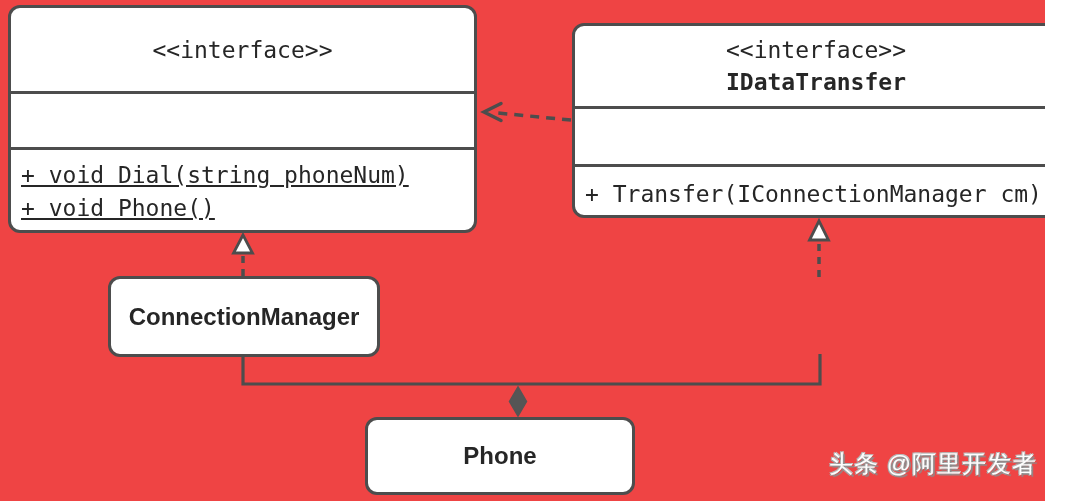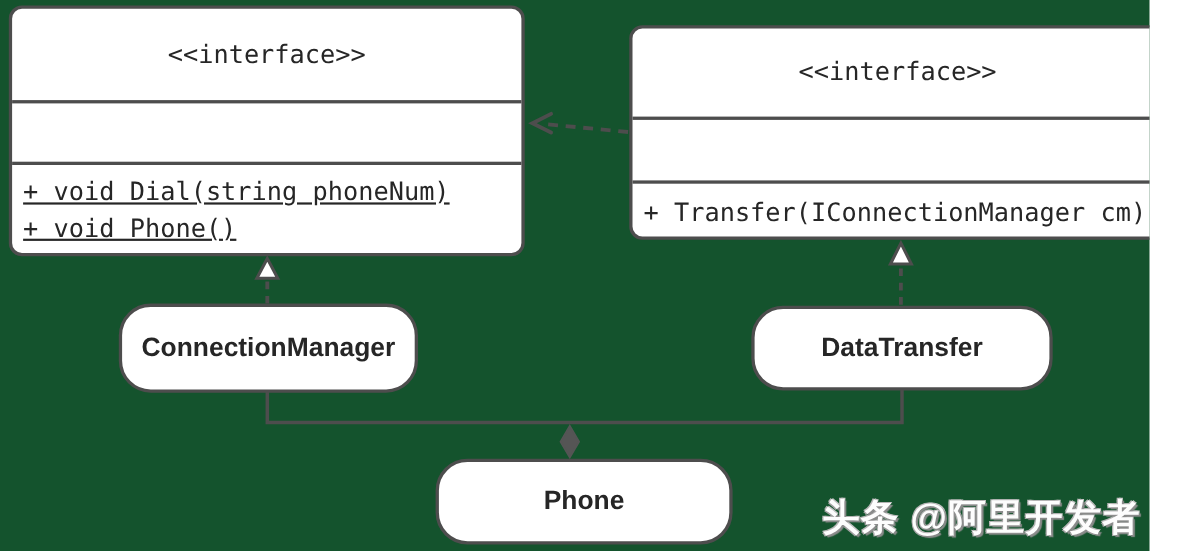--- a/index.html
+++ b/index.html
@@ -1,20 +1,20 @@
 <!DOCTYPE html>
 <html><head>
 <meta charset="utf-8">
 <style>
   html, body { margin: 0; padding: 0; background: #ffffff; }
   .canvas {
     position: relative;
     width: 1045px;
     height: 501px;
-    background: #14532d;
+    background: #ef4444;
     font-family: "DejaVu Sans Mono", monospace;
     overflow: hidden;
   }
   svg.connectors {
     position: absolute;
     left: 0; top: 0;
     width: 1080px; height: 501px;
   }
 
   
@@ -56,42 +56,42 @@
   #box-idatatransfer { left: 572px; top: 23px; width: 488px; height: 195px; }
   #box-idatatransfer .box-header { height: 80px; }
   #box-idatatransfer .box-fields { height: 55px; }
   #box-idatatransfer .box-methods { flex: 1; padding-top: 11px; }
 
   
   .class-box {
     position: absolute;
     box-sizing: border-box;
     border: 3.5px solid #4d4d4d;
-    border-radius: 29px;
+    border-radius: 12px;
     background: #ffffff;
     display: flex;
     align-items: center;
     justify-content: center;
     font-family: "Liberation Sans", sans-serif;
     font-weight: bold;
     font-size: 24px;
     color: #262626;
   }
   #box-connectionmanager { left: 108px; top: 276px; width: 272px; height: 81px; }
   #box-datatransfer      { left: 683px; top: 278px; width: 274px; height: 77px; }
-  #box-phone             { left: 396px; top: 417px; width: 270px; height: 78px; }
+  #box-phone             { left: 365px; top: 417px; width: 270px; height: 78px; }
 
   
   .watermark {
     position: absolute;
     right: 8px;
     top: 448px;
     font-family: "Liberation Sans", sans-serif;
-    font-weight: bold;
-    font-size: 34px;
+    font-weight: normal;
+    font-size: 24px;
     color: #fdfdfd;
     text-shadow:
       2px 2px 1px #8c8c8c,
       -1px -1px 0 #b5b5b5,
       1px -1px 0 #c4c4c4,
       -1px 1px 0 #a5a5a5;
     letter-spacing: 1px;
   }
 </style>
 </head>
@@ -132,31 +132,29 @@
     <div class="box-fields"></div>
     <div class="box-methods">
       <div class="method-line">+ void Dial(string phoneNum)</div>
       <div class="method-line">+ void Phone()</div>
     </div>
   </div>
 
   <div class="uml-box" id="box-idatatransfer">
     <div class="box-header">
       <div class="stereotype">&lt;&lt;interface&gt;&gt;</div>
+      <div class="iface-name">IDataTransfer</div>
     </div>
     <div class="box-fields"></div>
     <div class="box-methods">
       <div class="method-line">+ Transfer(IConnectionManager cm)</div>
     </div>
   </div>
 
   <div class="class-box" id="box-connectionmanager">
     <span>ConnectionManager</span>
   </div>
-  <div class="class-box" id="box-datatransfer">
-    <span>DataTransfer</span>
-  </div>
   <div class="class-box" id="box-phone">
     <span>Phone</span>
   </div>
 
   <div class="watermark">头条 @阿里开发者</div>
 </div>
 
 </body></html>

